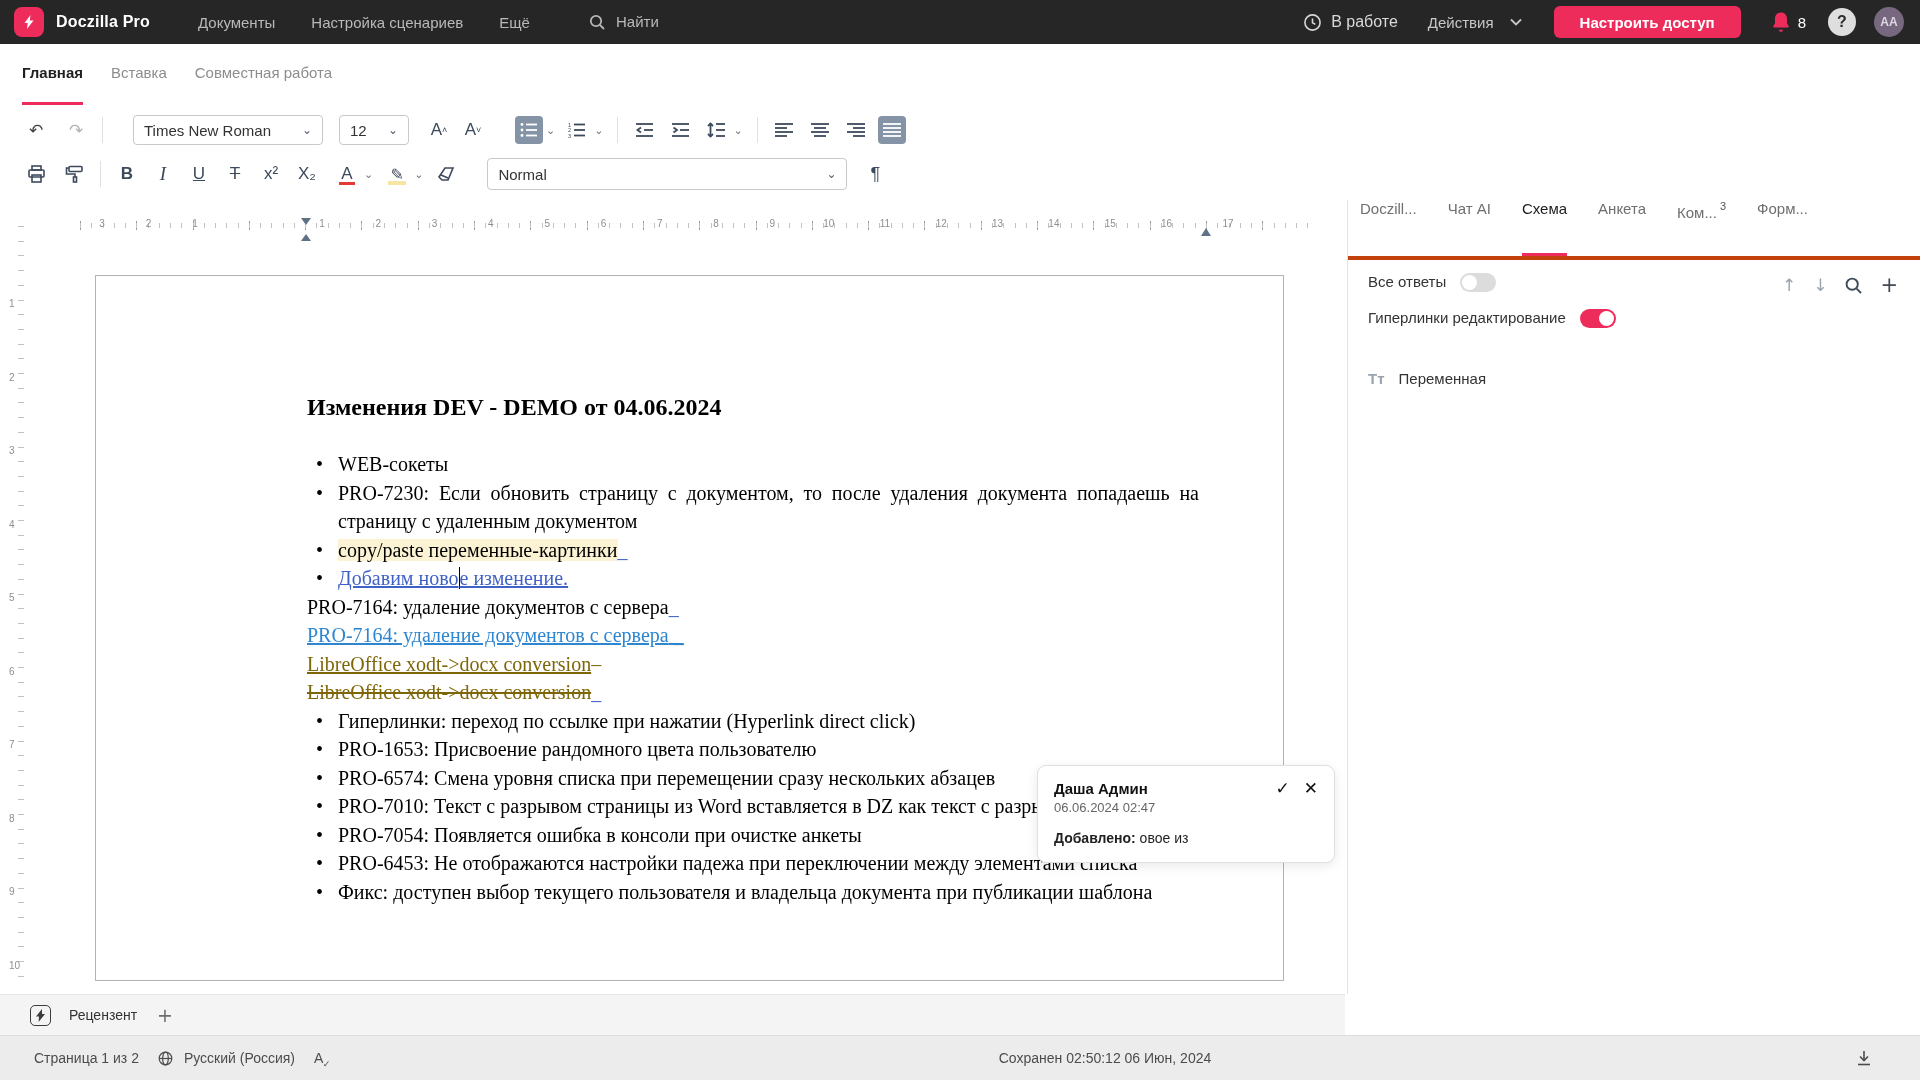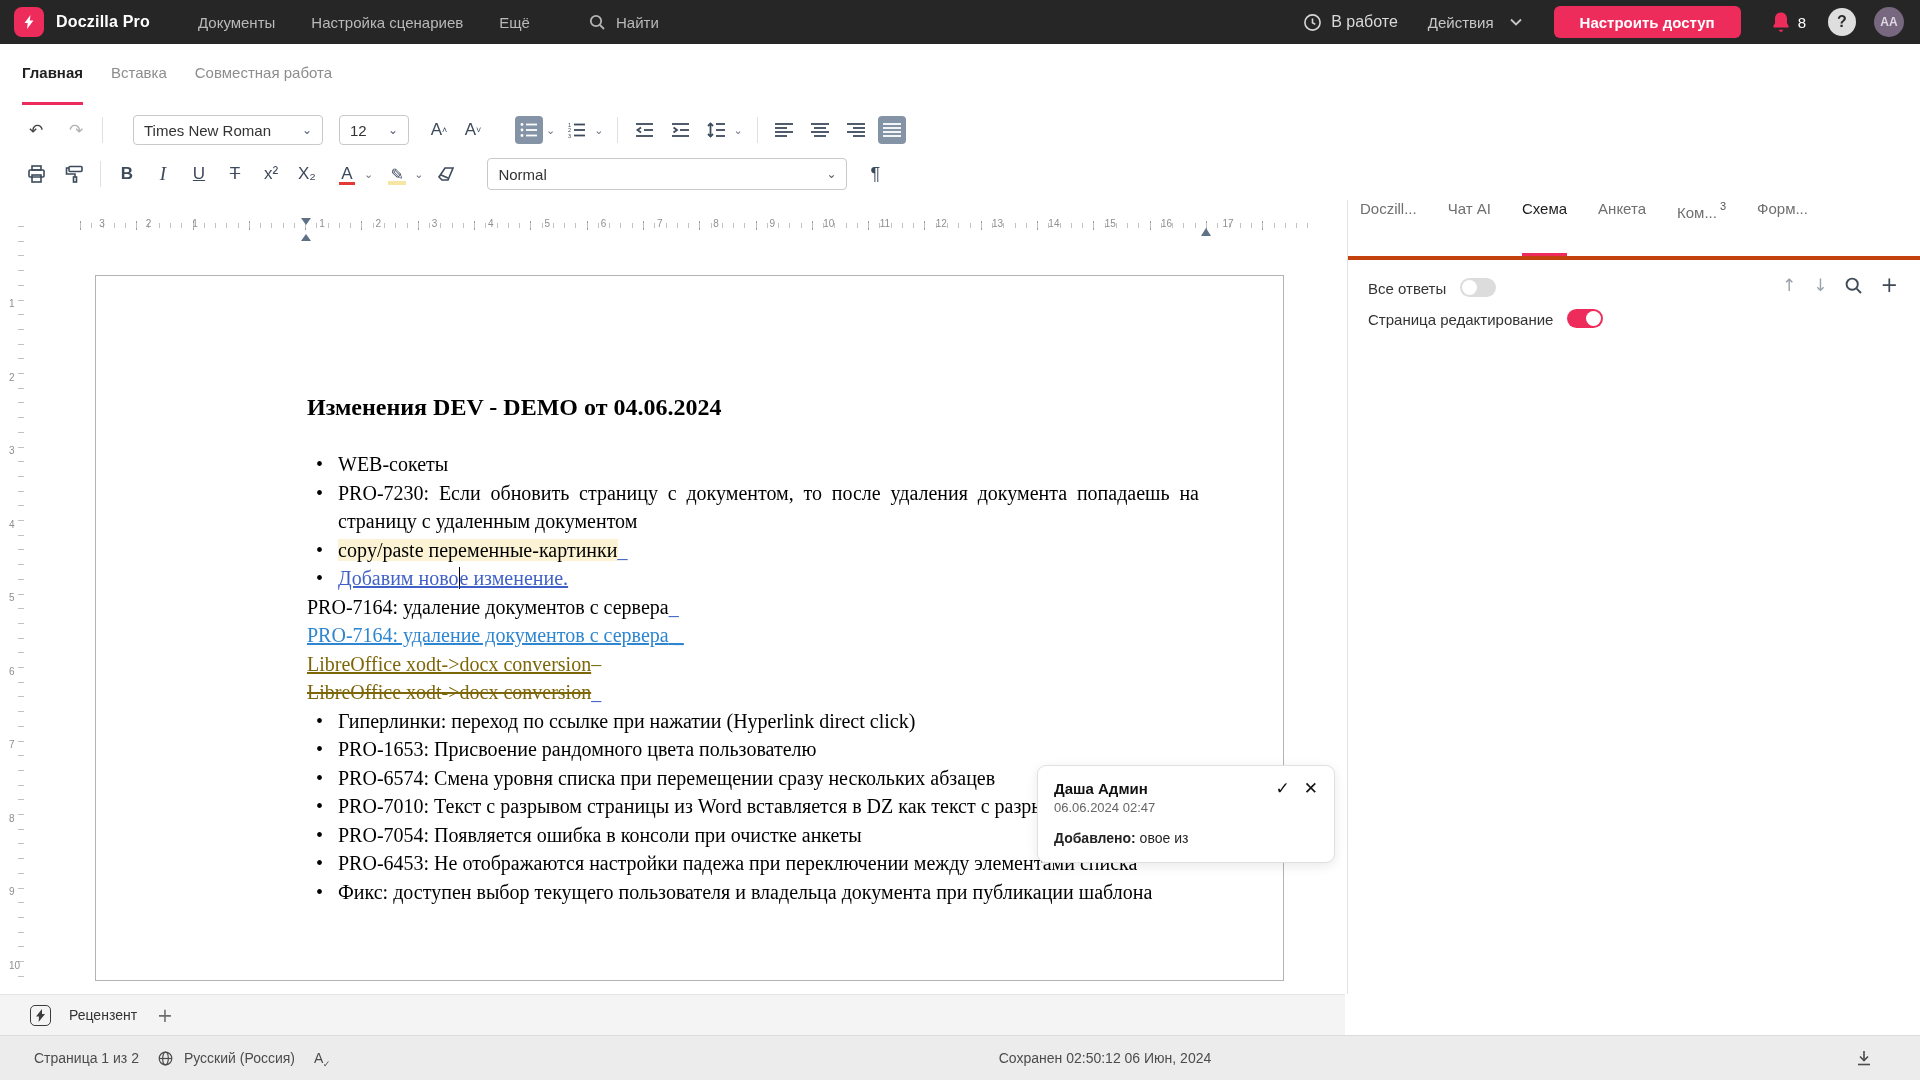--- a/index.html
+++ b/index.html
@@ -13,21 +13,21 @@
   .dj{font-family:"DejaVu Sans",sans-serif}
 
   
   .topbar{position:absolute;left:0;top:0;width:1920px;height:44px;background:#262626;
           display:flex;align-items:center;color:#b9b9b9}
   .logo{width:30px;height:30px;border-radius:8px;background:var(--accent);margin-left:14px;
         display:flex;align-items:center;justify-content:center;flex:0 0 auto}
   .app-name{color:#fff;font-weight:bold;font-size:16px;margin-left:12px;letter-spacing:.2px}
   .top-menu{display:flex;gap:36px;margin-left:48px;font-size:15px}
   .top-menu span{cursor:default}
-  .top-search{display:flex;align-items:center;gap:10px;margin-left:58px;font-size:15px}
+  .top-search{display:flex;gap:10px;margin-left:58px;font-size:15px}
   .top-right{margin-left:auto;display:flex;align-items:center;margin-right:16px}
   .status-chip{display:flex;align-items:center;gap:9px;color:#d9d9d9;font-size:16px}
   .actions{display:flex;align-items:center;gap:16px;color:#c7c7c7;font-size:15px;margin-left:30px}
   .share-btn{height:32px;border:none;border-radius:6px;background:var(--accent);color:#fff;
              font-weight:bold;font-size:15px;padding:0 26px;margin-left:32px;font-family:inherit}
   .bell-wrap{display:flex;align-items:center;gap:7px;margin-left:30px;color:#fff;font-size:15px}
   .help-circle{width:28px;height:28px;border-radius:50%;background:#dedede;color:#2c2c2c;
                display:flex;align-items:center;justify-content:center;font-weight:bold;font-size:16px;margin-left:22px}
   .avatar{width:30px;height:30px;border-radius:50%;background:#77687f;color:#ded7e4;
           display:flex;align-items:center;justify-content:center;font-weight:bold;font-size:12px;margin-left:18px}
@@ -99,21 +99,21 @@
   .popup-body{margin-top:15px;font-size:14px;color:#222}
   .popup-body b{font-weight:bold}
 
   
   .sidebar{position:absolute;left:1347px;top:200px;width:573px;height:794px;background:#fff;border-left:1px solid #e3e3e3}
   .sb-tabs{position:absolute;left:0;top:0;right:0;height:60px;border-bottom:4px solid #c2410c;
            display:flex;padding-left:12px;gap:31px;font-size:15px;color:#6f6f6f}
   .sb-tab{padding-bottom:17px;position:relative;cursor:default;white-space:nowrap}
   .sb-tab.active{color:#1c1c1c;border-bottom:3px solid var(--accent);padding-bottom:14px}
   .sb-badge{font-size:11px;vertical-align:8px;margin-left:3px;color:#555}
-  .sb-row{position:absolute;left:20px;right:22px;display:flex;align-items:flex-end;font-size:15px;color:#333}
+  .sb-row{position:absolute;left:20px;right:22px;display:flex;align-items:flex-start;font-size:15px;color:#333}
   .sb-row1{top:73px}.sb-row2{top:109px}.sb-row3{top:170px}
   .toggle{width:36px;height:19px;border-radius:10px;background:#dcdcdc;position:relative;margin-left:14px;flex:0 0 auto}
   .toggle .knob{position:absolute;left:2px;top:2px;width:15px;height:15px;border-radius:50%;background:#fff}
   .toggle.on{background:var(--accent)}
   .toggle.on .knob{left:auto;right:2px}
   .sb-icons{margin-left:auto;display:flex;align-items:center;gap:17px;color:#9aa2ad}
   .sb-icons .dark{color:#3f4a56}
   .arrow-ic{font-family:"DejaVu Sans",sans-serif;font-size:17px}
   .plus-ic{font-family:"DejaVu Sans",sans-serif;font-size:21px;font-weight:normal}
   .tt-ic{color:#9aa2ad;font-weight:bold;font-size:15px;margin-right:14px}
@@ -416,24 +416,28 @@
       <span class="dark">
         <svg width="19" height="19" viewBox="0 0 19 19" fill="none" stroke="currentColor" stroke-width="1.9">
           <circle cx="8.2" cy="8.2" r="5.6"></circle>
             <line x1="12.6" y1="12.6" x2="17" y2="17"></line>
           </svg>
       </span>
       <span class="plus-ic dark">+</span>
     </span>
   </div>
   <div class="sb-row sb-row2">
-    <span>Страница редактирование</span>
+    <span>Гиперлинки редактирование</span>
     <span class="toggle on">
         <span class="knob"></span>
       </span>
+  </div>
+  <div class="sb-row sb-row3">
+    <span class="tt-ic">Tт</span>
+    <span>Переменная</span>
   </div>
 </aside>
 
 <div class="doctabs">
   <span class="bolt-box">
     <svg width="11" height="13" viewBox="0 0 11 13">
         <path d="M7 0 1 7.5h3L3.6 13 10 5h-3L7 0Z" fill="#3c3c3c"></path>
       </svg>
   </span>
   <span class="review-label">Рецензент</span>

